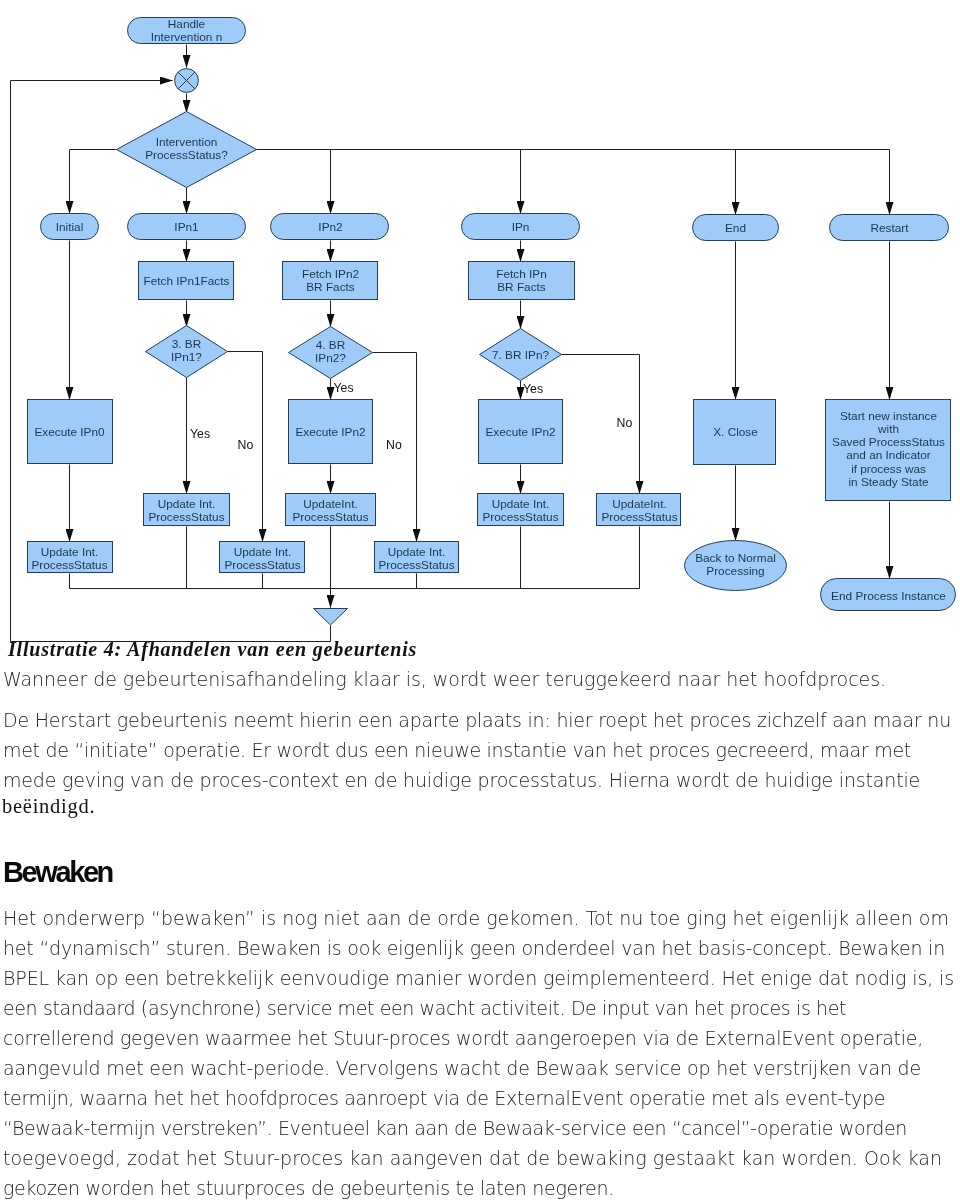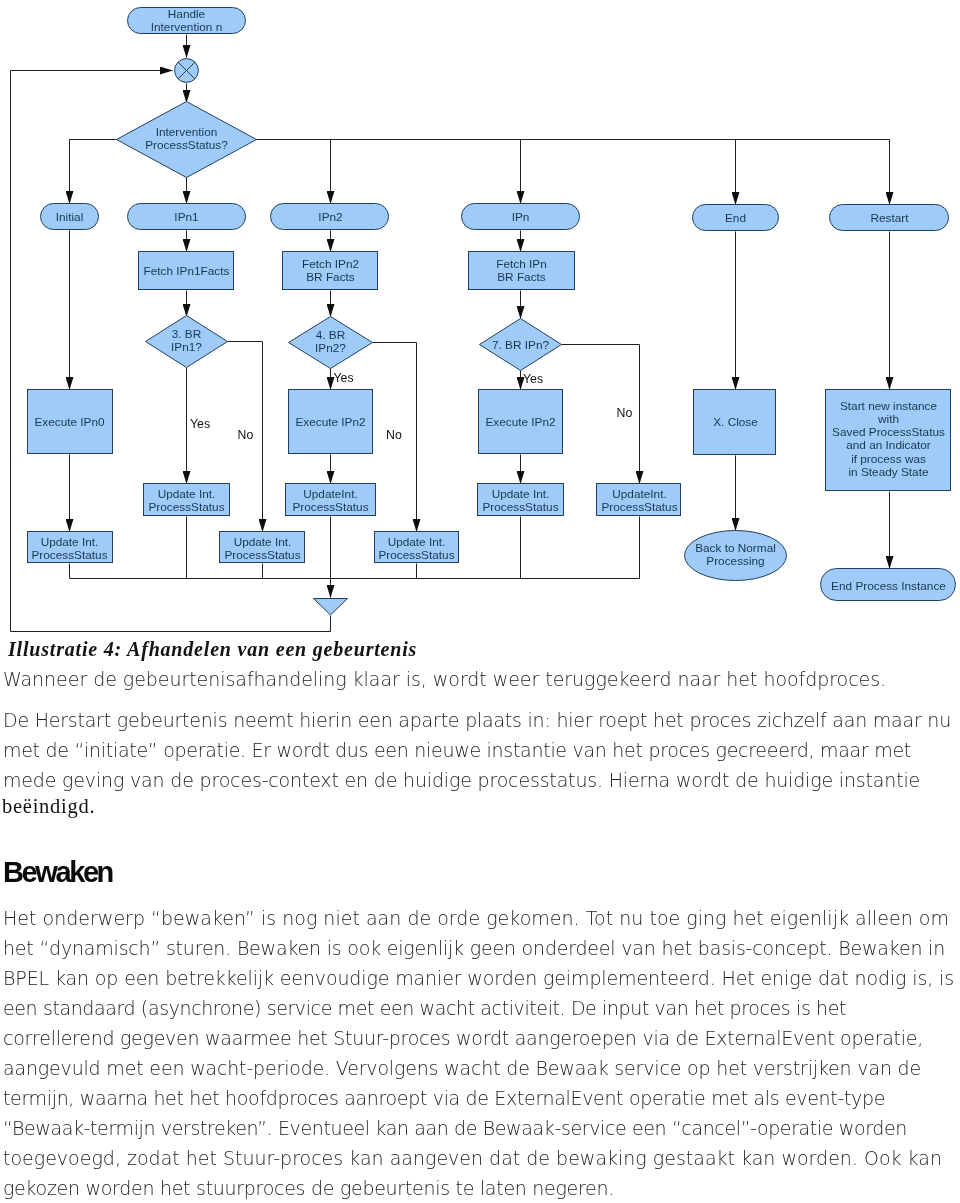--- a/index.html
+++ b/index.html
@@ -1,19 +1,19 @@
 <!DOCTYPE html>
 <html><head>
 <meta charset="utf-8">
 <title>Afhandelen van een gebeurtenis</title>
 <style>
   html,body{margin:0;padding:0;background:#ffffff;}
   body{width:960px;height:1203px;font-family:"Liberation Sans",sans-serif;-webkit-font-smoothing:antialiased;}
   #page{position:relative;width:960px;height:1203px;overflow:hidden;background:#ffffff;}
-  #figure{position:absolute;left:0;top:5px;width:960px;height:636px;}
+  #figure{position:absolute;left:0;top:15px;width:960px;height:636px;}
   #figure svg{display:block;}
   .nodeText{font-family:"Liberation Sans",sans-serif;font-size:11.8px;fill:#17374f;}
   .edgeText{font-family:"Liberation Sans",sans-serif;font-size:12.3px;fill:#141414;}
   .shape{fill:#9fcbf8;stroke:#22405e;stroke-width:1;}
   .edge{fill:none;stroke:#1f1f1f;stroke-width:1;}
   .caption{position:absolute;left:8px;top:649px;font-family:"Liberation Serif",serif;
            font-weight:bold;font-style:italic;font-size:20px;color:#121212;white-space:nowrap;
            line-height:0;letter-spacing:0.8px;}
   .tl{position:absolute;left:3px;white-space:nowrap;line-height:0;
       font-family:"DejaVu Sans",sans-serif;font-weight:200;font-size:19px;color:#232323;}

